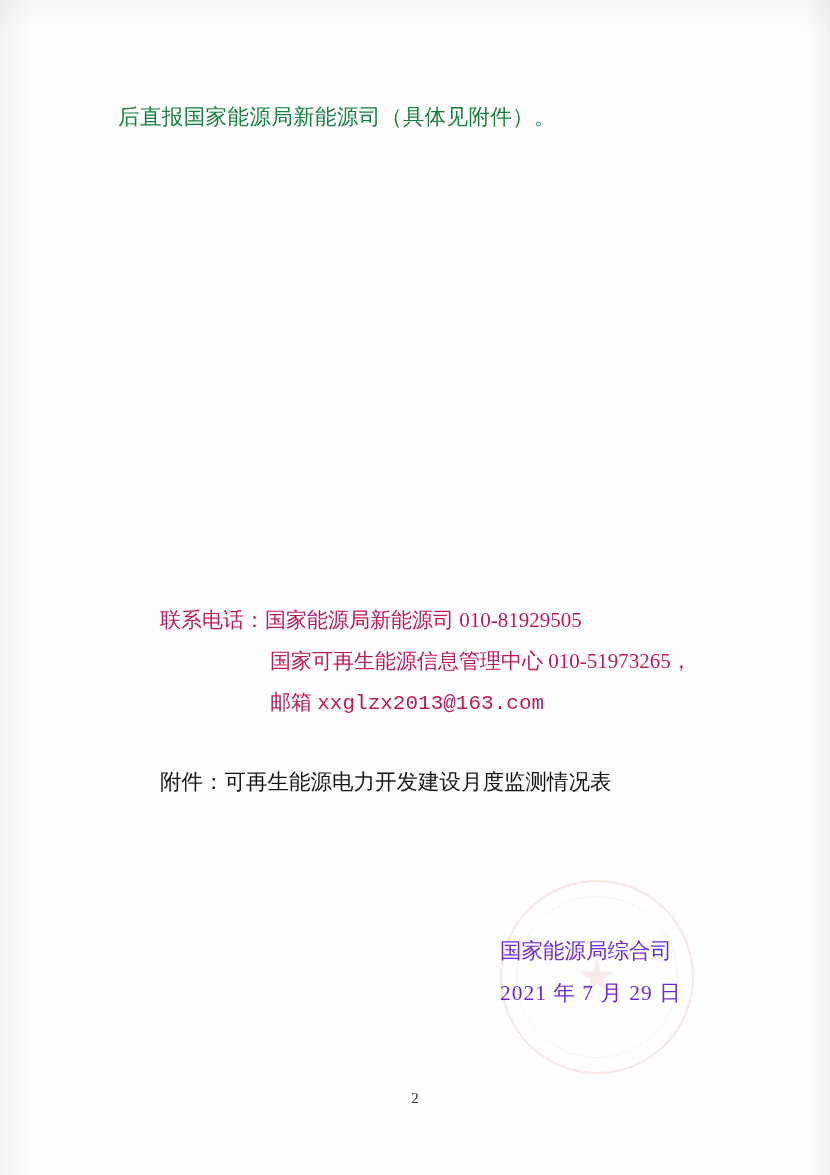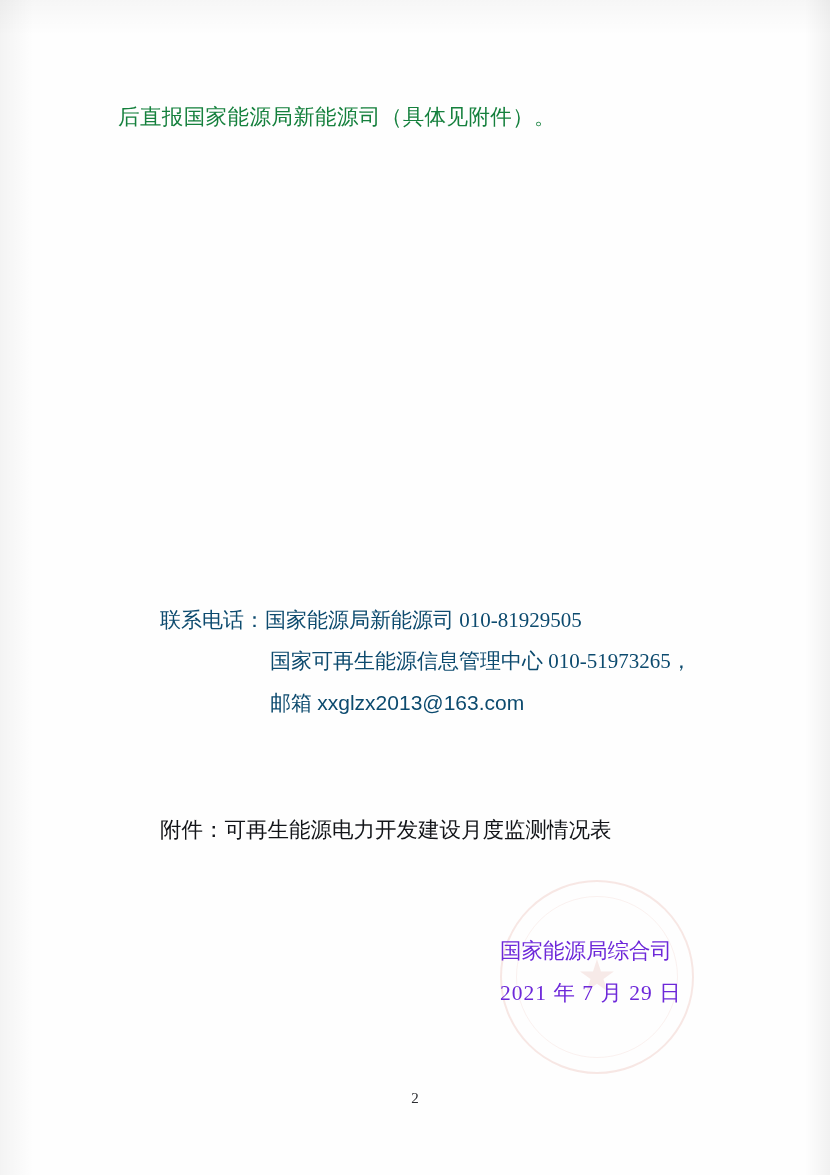--- a/index.html
+++ b/index.html
@@ -49,37 +49,36 @@
   p.indent {
     text-indent: 44px;
   }
   .contact-block {
     position: absolute;
     left: 160px;
     top: 600px;
     width: 560px;
     font-size: 21px;
     line-height: 41px;
-    color: #0c4a6e;
+    color: #be185d;
   }
   .contact-line {
     white-space: nowrap;
   }
   .contact-line.sub {
     padding-left: 110px;
   }
   .attach-block {
     position: absolute;
     left: 160px;
     top: 762px;
     width: 600px;
     font-size: 21.5px;
     line-height: 40px;
     color: #121418;
-    margin-top: 48px;
   }
   .signature {
     position: absolute;
     left: 500px;
     top: 930px;
     width: 290px;
     font-size: 21.5px;
     line-height: 42px;
     color: #6d28d9;
   }
@@ -120,21 +119,21 @@
     position: absolute;
     left: 0;
     right: 0;
     top: 1090px;
     text-align: center;
     font-size: 15px;
     color: #2a2c30;
     font-family: "Liberation Serif", serif;
   }
   .latin {
-    font-family: Liberation Sans, sans-serif;
+    font-family: Liberation Mono, monospace;
   }
 </style>
 </head>
 <body>
 
 <div class="page">
 
   <div class="body-area">
     <p class="para">后直报国家能源局新能源司（具体见附件）。</p>
   </div>

